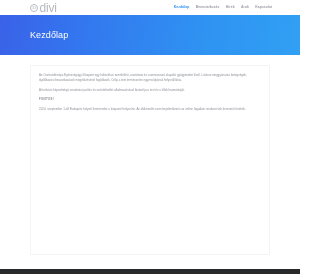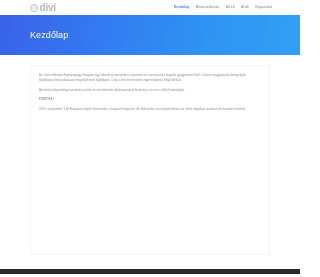--- a/index.html
+++ b/index.html
@@ -55,25 +55,25 @@
     align-items: center;
     justify-content: center;
     font-size: 5px;
     line-height: 1;
     color: #aeb2b9;
     font-family: "Liberation Serif", serif;
     letter-spacing: 0;
   }
 
   .logo-word {
-    font-size: 10px;
+    font-size: 12px;
     line-height: 8px;
     color: #b4b8be;
     letter-spacing: -0.2px;
-    font-weight: 700;
+    font-weight: 400;
   }
 
   .nav {
     display: flex;
     align-items: center;
     gap: 6.5px;
   }
 
   .nav-item {
     font-size: 3.4px;

